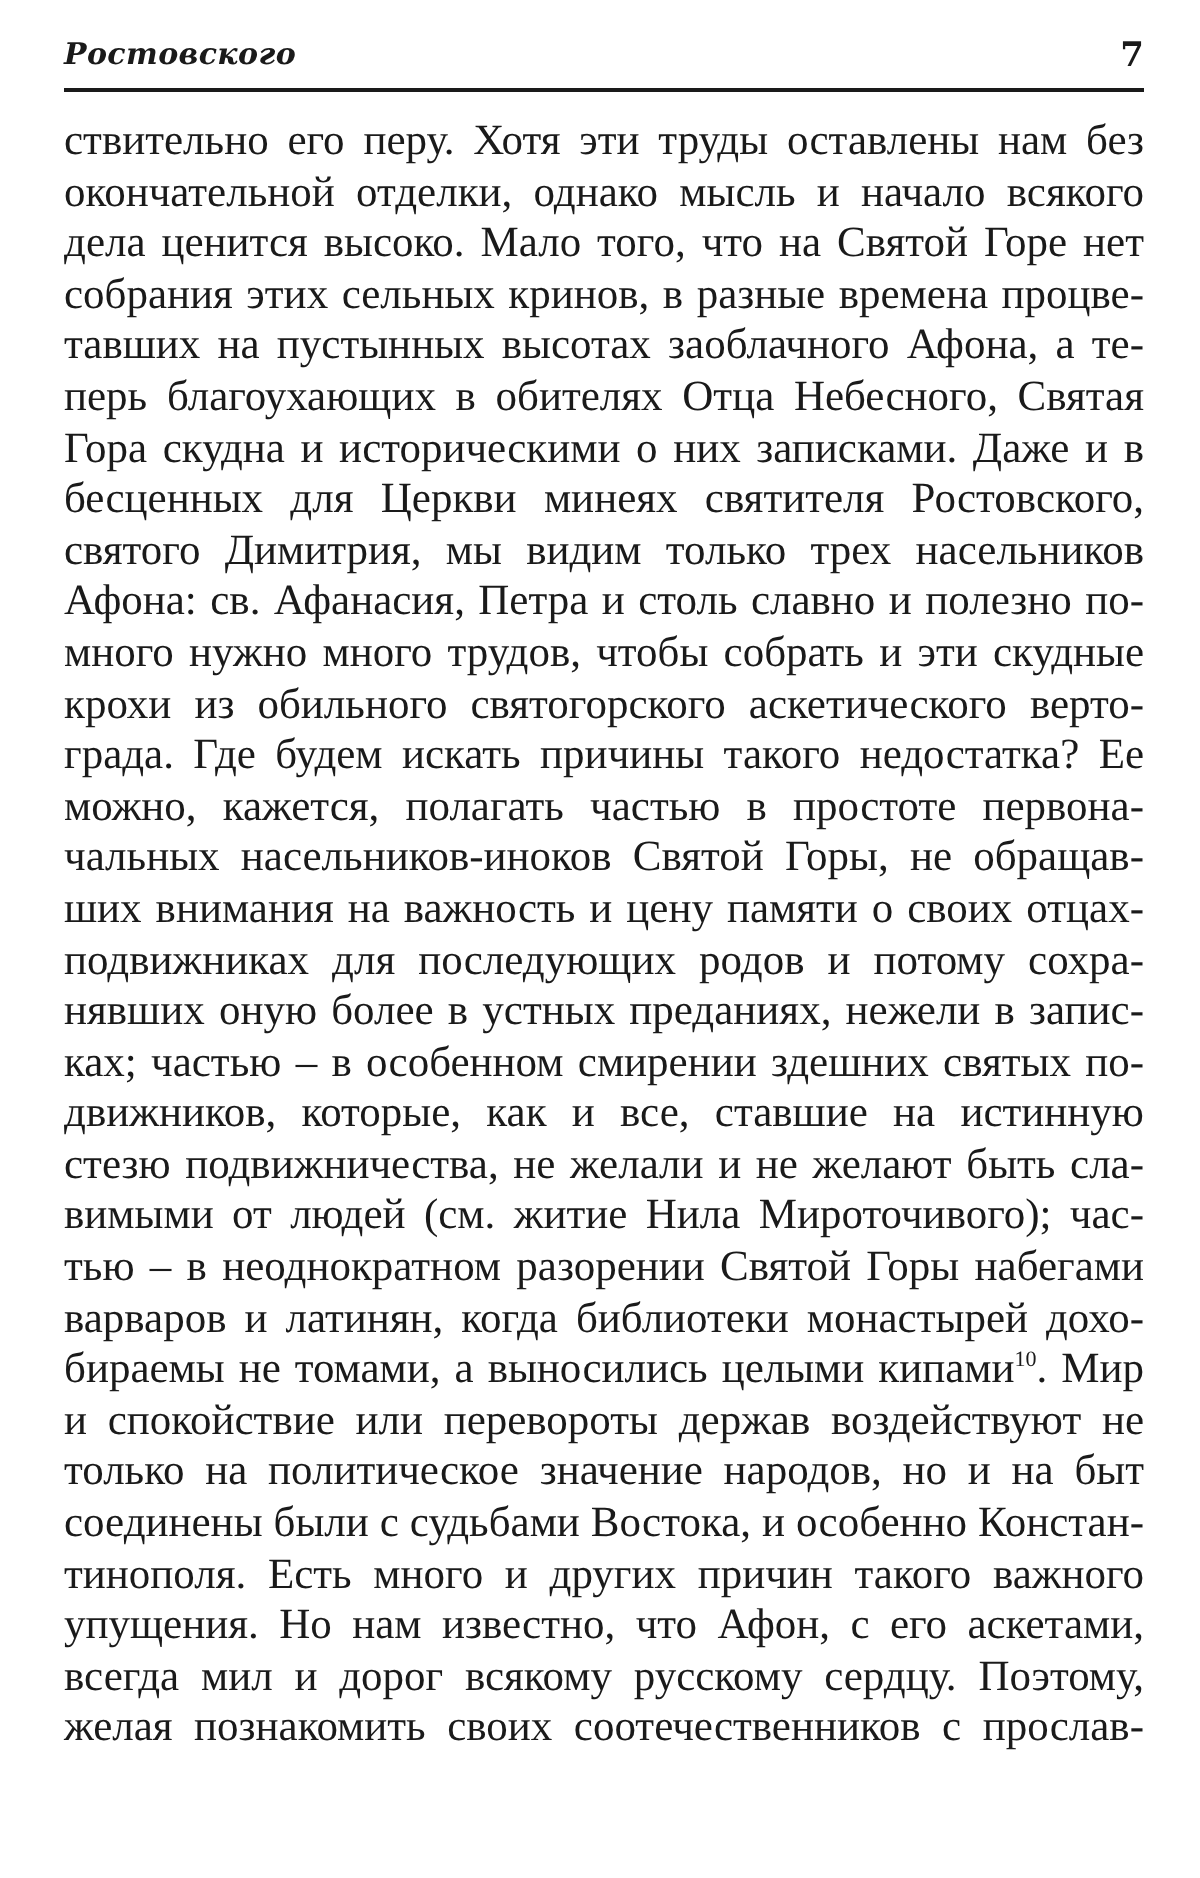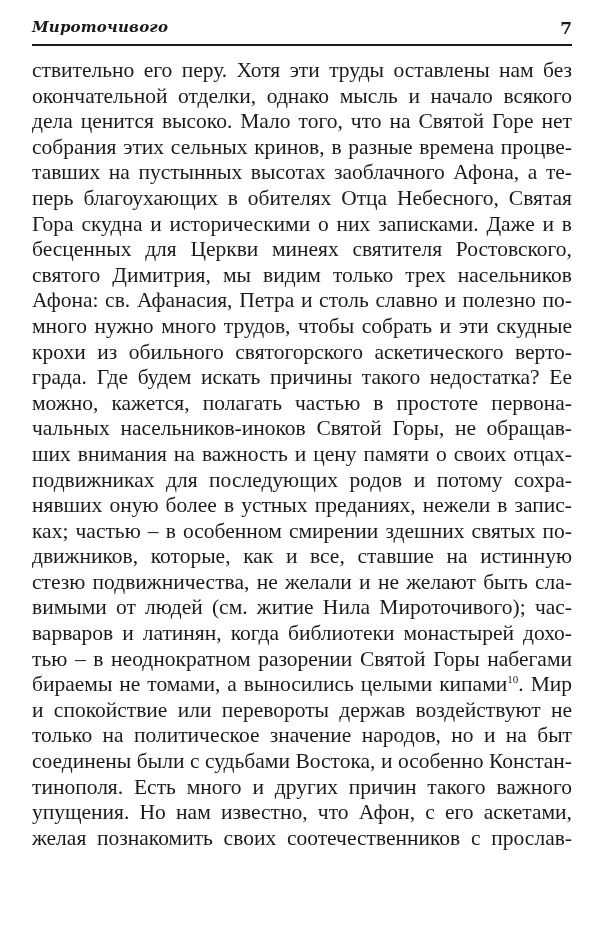--- a/index.html
+++ b/index.html
@@ -10,21 +10,21 @@
   .running-head .folio { position: absolute; right: 0; top: 0; font-family: "DejaVu Serif", serif; font-weight: bold; font-size: 17px; }
   .body-text { position: absolute; top: 58px; left: 0; width: 540px; }
   .line { display: block; height: 25.6px; line-height: 25.6px; font-family: Liberation Serif, serif; font-size: 21.5px; white-space: nowrap; text-align: justify; text-align-last: justify; }
   sup { font-size: 11px; line-height: 0; vertical-align: super; }
 </style>
 </head>
 <body>
 
 <div class="page">
   <div class="running-head">
-    <span class="title">Мироточивого</span>
+    <span class="title">Ростовского</span>
     <span class="folio">7</span>
   </div>
 
   <div class="body-text">
     <span class="line">ствительно его перу. Хотя эти труды оставлены нам без</span>
     <span class="line">окончательной отделки, однако мысль и начало всякого</span>
     <span class="line">дела ценится высоко. Мало того, что на Святой Горе нет</span>
     <span class="line">собрания этих сельных кринов, в разные времена процве-</span>
     <span class="line">тавших на пустынных высотах заоблачного Афона, а те-</span>
     <span class="line">перь благоухающих в обителях Отца Небесного, Святая</span>
@@ -37,24 +37,25 @@
     <span class="line">града. Где будем искать причины такого недостатка? Ее</span>
     <span class="line">можно, кажется, полагать частью в простоте первона-</span>
     <span class="line">чальных насельников-иноков Святой Горы, не обращав-</span>
     <span class="line">ших внимания на важность и цену памяти о своих отцах-</span>
     <span class="line">подвижниках для последующих родов и потому сохра-</span>
     <span class="line">нявших оную более в устных преданиях, нежели в запис-</span>
     <span class="line">ках; частью – в особенном смирении здешних святых по-</span>
     <span class="line">движников, которые, как и все, ставшие на истинную</span>
     <span class="line">стезю подвижничества, не желали и не желают быть сла-</span>
     <span class="line">вимыми от людей (см. житие Нила Мироточивого); час-</span>
+    <span class="line">тью – в неоднократном разорении Святой Горы набегами</span>
     <span class="line">варваров и латинян, когда библиотеки монастырей дохо-</span>
-    <span class="line">тью – в неоднократном разорении Святой Горы набегами</span>
     <span class="line"><span>бираемы не томами, а выносились целыми кипами</span><sup>10</sup><span>. Мир</span></span>
     <span class="line">и спокойствие или перевороты держав воздействуют не</span>
     <span class="line">только на политическое значение народов, но и на быт</span>
     <span class="line">соединены были с судьбами Востока, и особенно Констан-</span>
     <span class="line">тинополя. Есть много и других причин такого важного</span>
     <span class="line">упущения. Но нам известно, что Афон, с его аскетами,</span>
+    <span class="line">всегда мил и дорог всякому русскому сердцу. Поэтому,</span>
     <span class="line">желая познакомить своих соотечественников с прослав-</span>
 
   </div>
 </div>
 
 </body></html>

